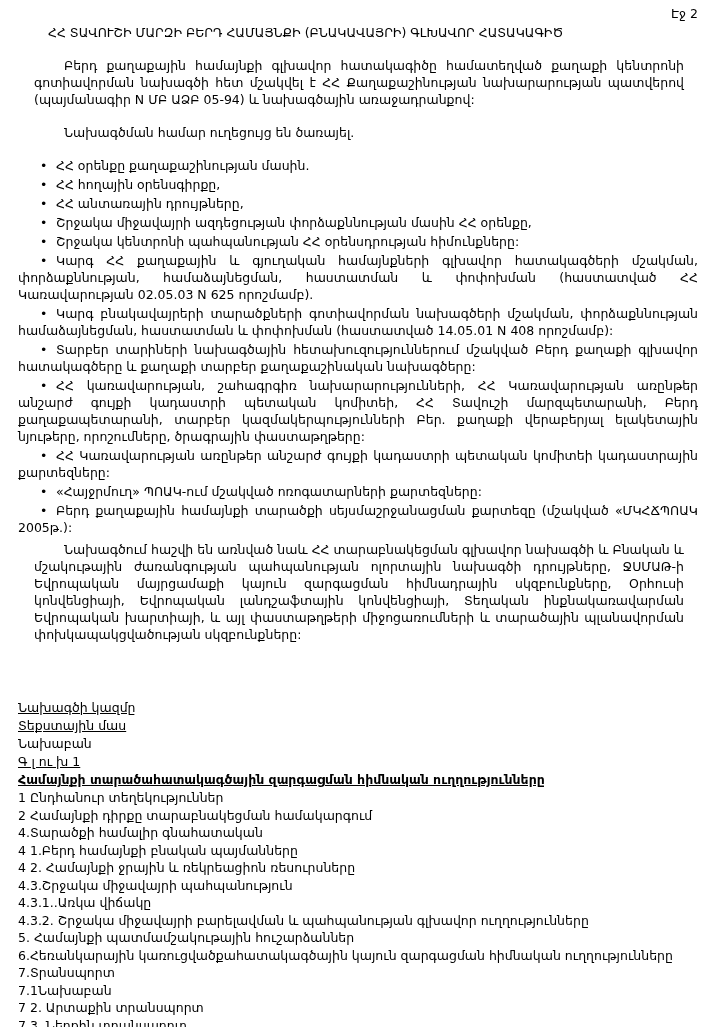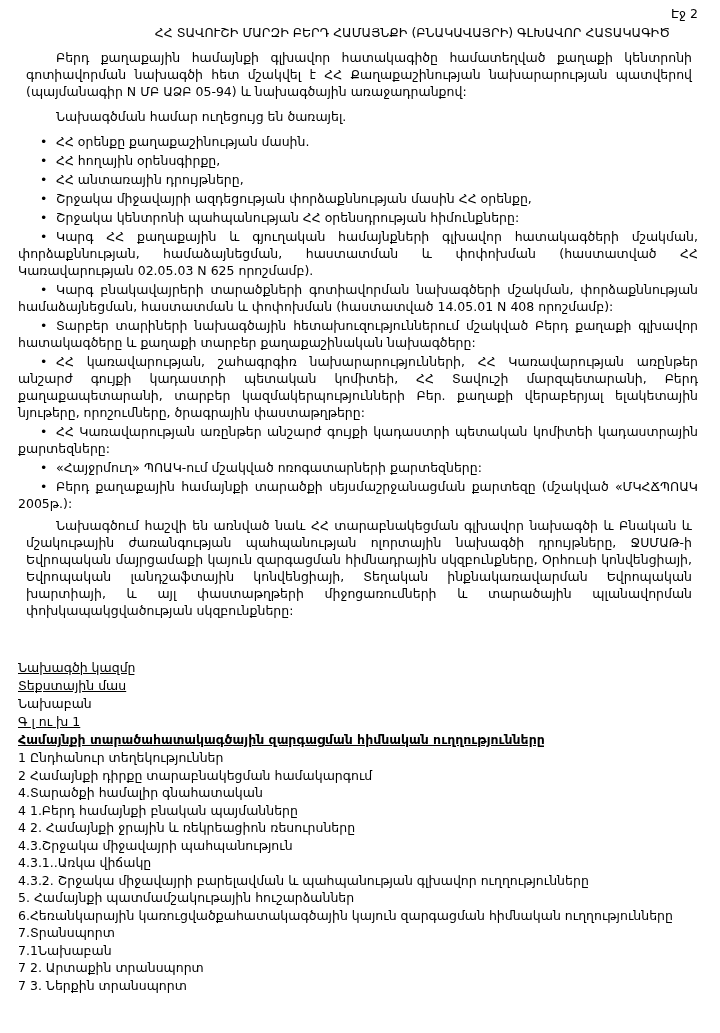--- a/index.html
+++ b/index.html
@@ -10,27 +10,27 @@
     -webkit-font-smoothing: antialiased;
   }
   .page {
     box-sizing: border-box;
     width: 720px; height: 1027px;
     padding: 5px 20px 6px 18px;
     font-size: 12.5px; line-height: 17px;
     overflow: hidden;
   }
   .page-num { text-align: right; margin: 0 2px 2px 0; }
-  .doc-title { text-align: right; margin: 0 30px 6px 30px; }
-  .para { margin: 8px; text-align: justify; text-indent: 30px; }
+  .doc-title { text-align: left; margin: 0 30px 6px 30px; }
+  .para { margin: 16px; text-align: justify; text-indent: 30px; }
   .para + .para { margin-top: 1px; }
   .bullet { margin: 2px 2px 0 0; text-align: justify; text-indent: 22px; }
   .b-marker { display: inline-block; width: 16px; text-indent: 0; }
   .closing { margin-top: 5px; }
-  .headings-group { margin-top: 40px; }
+  .headings-group { margin-top: 56px; }
   .h-line { margin: 0 0 1px 0; }
   .u { text-decoration: underline; }
   .b { font-weight: bold; }
   .toc { margin: 0; line-height: 17.5px; text-align: left; }
 </style>
 </head>
 <body>
 
 <div class="page">
   <p class="page-num">Էջ 2</p>

